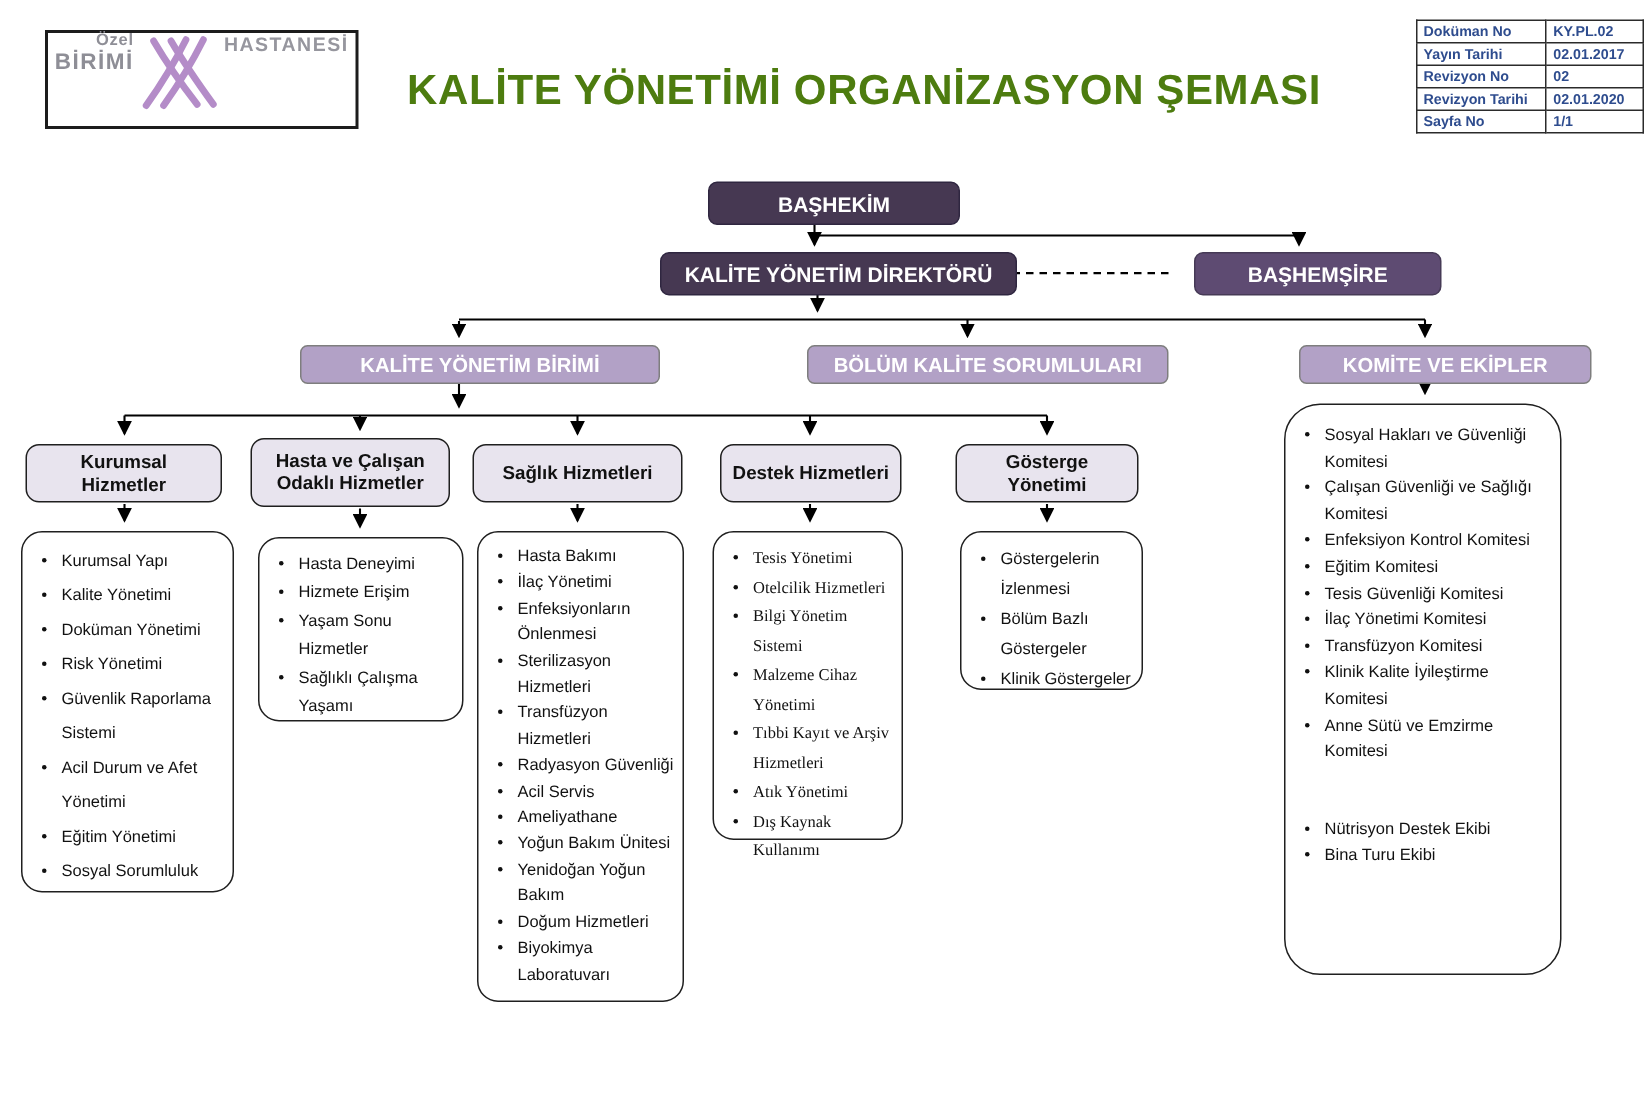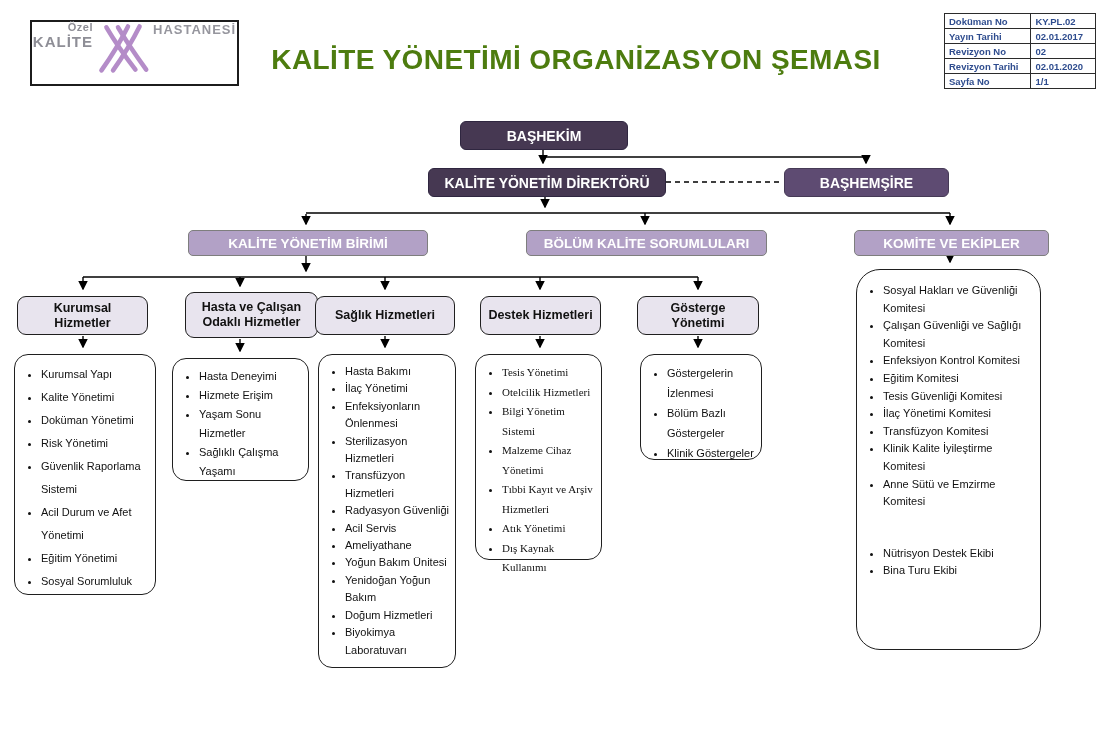--- a/index.html
+++ b/index.html
@@ -16,21 +16,21 @@
   .page-title{position:absolute;left:236px;top:44px;width:680px;text-align:center;
               color:#4d7c0f;font-size:28px;font-weight:bold;letter-spacing:.4px;}
   .doc-table{position:absolute;left:944px;top:13px;border-collapse:collapse;
              color:#2e4c8e;font-size:9.5px;font-weight:bold;}
   .doc-table td{border:1.2px solid #2b2b2b;padding:1px 4px;height:12px;white-space:nowrap;}
   .doc-table td.lbl{width:80px;}
   .doc-table td.val{width:58px;}
 
   
   .node{position:absolute;display:flex;align-items:center;justify-content:center;
-        color:#fff;font-weight:bold;border-radius:6px;}
+        color:#fff;font-weight:bold;border-radius:6px;margin-left:12px;}
   .node.dark{background:#463852;border:1.5px solid #2f2640;font-size:14px;}
   .node.mid{background:#5e4b72;border:1.5px solid #463a56;font-size:14px;}
   .node.light{background:#b2a1c6;border:1.5px solid #7e7e7e;font-size:13.5px;border-radius:5px;}
 
   .cat{position:absolute;background:#e8e4ee;border:1.6px solid #1f1f1f;border-radius:9px;
        display:flex;align-items:center;justify-content:center;text-align:center;
        font-weight:bold;font-size:12.5px;color:#111;line-height:1.2;padding:0 6px;box-sizing:border-box;}
 
   .list{position:absolute;background:#fff;border:1.6px solid #1f1f1f;border-radius:14px;
         font-size:11px;color:#111;box-sizing:border-box;}
@@ -83,21 +83,21 @@
       <path d="M950,256 V262" marker-end="url(#arrow)"></path>
     </g>
     <g stroke="#000" stroke-width="1.5">
       <path d="M666,182 H781" stroke-dasharray="5 4"></path>
     </g>
   </svg>
 
   <div class="logo-box">
     <div class="logo-left">
       <div class="logo-ozel">Özel</div>
-      <div class="logo-jimer">KALİTE</div>
+      <div class="logo-jimer">BİRİMİ</div>
     </div>
     <svg width="58" height="52" viewBox="0 0 70 60">
       <g stroke="#b48cc8" stroke-width="5.5" stroke-linecap="round" fill="none">
         <path d="M15,5 C25,22 36,38 50,56"></path>
         <path d="M41,4 C33,20 21,40 9,57"></path>
         <path d="M29,5 C39,22 50,38 63,56"></path>
         <path d="M55,4 C47,20 35,40 23,57"></path>
       </g>
     </svg>
     <div class="logo-hastanesi">HASTANESİ</div>
@@ -132,21 +132,21 @@
 
   <div class="node dark" style="left:460px;top:121px;width:166px;height:27px;">BAŞHEKİM</div>
   <div class="node dark" style="left:428px;top:168px;width:236px;height:27px;">KALİTE YÖNETİM DİREKTÖRÜ</div>
   <div class="node mid" style="left:784px;top:168px;width:163px;height:27px;">BAŞHEMŞİRE</div>
 
   <div class="node light" style="left:188px;top:230px;width:238px;height:24px;">KALİTE YÖNETİM BİRİMİ</div>
   <div class="node light" style="left:526px;top:230px;width:239px;height:24px;">BÖLÜM KALİTE SORUMLULARI</div>
   <div class="node light" style="left:854px;top:230px;width:193px;height:24px;">KOMİTE VE EKİPLER</div>
 
   <div class="cat" style="left:17px;top:296px;width:131px;height:39px;">Kurumsal Hizmetler</div>
-  <div class="cat" style="left:185px;top:292px;width:133px;height:46px;">Hasta ve Çalışan Odaklı Hizmetler</div>
+  <div class="cat" style="left:167px;top:292px;width:133px;height:46px;">Hasta ve Çalışan Odaklı Hizmetler</div>
   <div class="cat" style="left:315px;top:296px;width:140px;height:39px;">Sağlık Hizmetleri</div>
   <div class="cat" style="left:480px;top:296px;width:121px;height:39px;">Destek Hizmetleri</div>
   <div class="cat" style="left:637px;top:296px;width:122px;height:39px;">Gösterge Yönetimi</div>
 
   <div class="list lh23" style="left:14px;top:354px;width:142px;height:241px;">
     <ul>
         <li>Kurumsal Yapı</li>
         <li>Kalite Yönetimi</li>
         <li>Doküman Yönetimi</li>
         <li>Risk Yönetimi</li>

